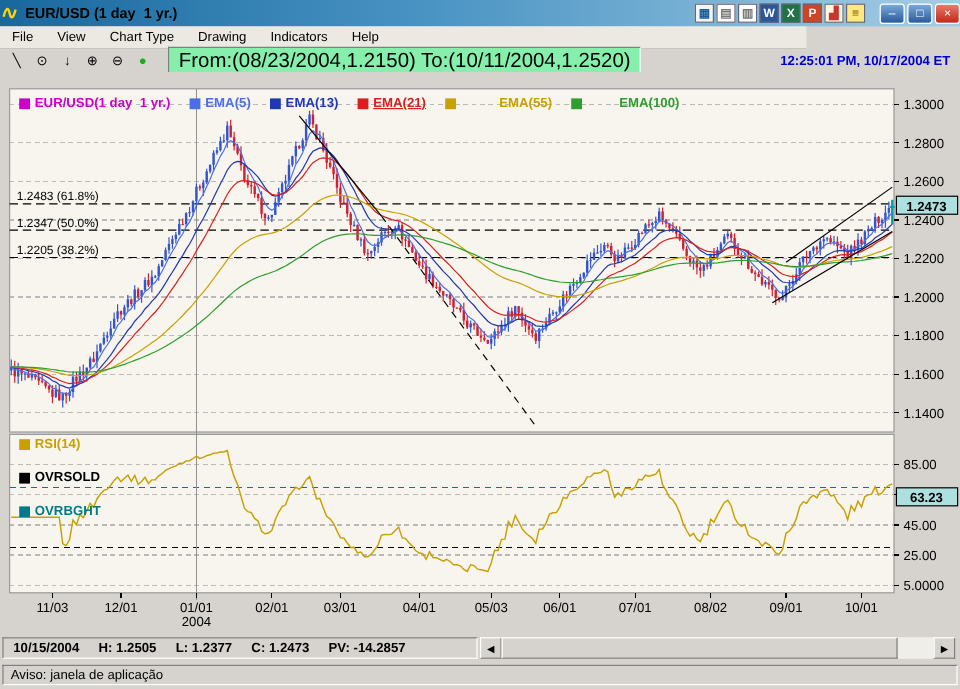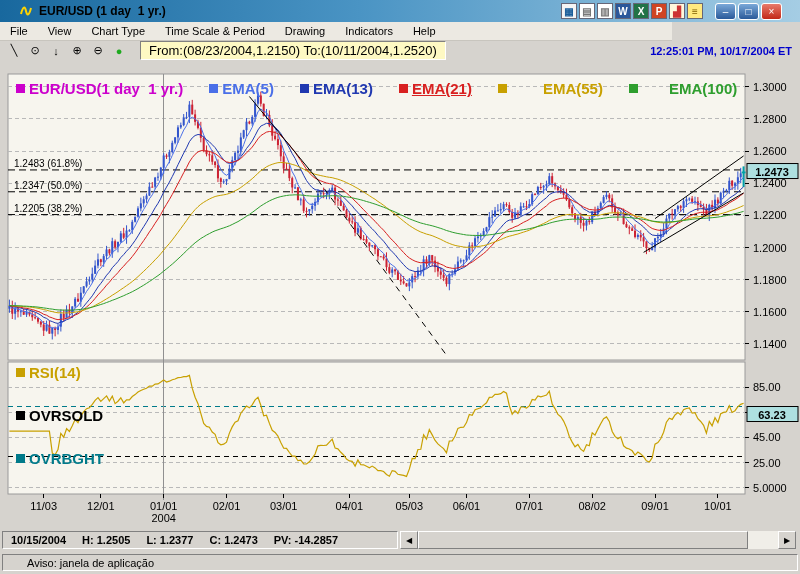--- a/index.html
+++ b/index.html
@@ -1,65 +1,65 @@
 <!DOCTYPE html>
 <html><head>
 <meta charset="utf-8">
 <style>
   *{box-sizing:border-box;margin:0;padding:0;}
   html,body{width:800px;height:574px;}
   body{position:relative;background:#d6d3ce;font-family:"Liberation Sans",sans-serif;overflow:hidden;}
 
   .titlebar{position:absolute;left:0;top:0;width:800px;height:22px;
     background:linear-gradient(90deg,#18689e 0%,#4a94c4 45%,#a5cde4 100%);
-    display:flex;align-items:center;padding:2px 18px;}
+    display:flex;align-items:center;padding:2px 0;}
   .app-icon{width:16px;height:16px;display:flex;align-items:center;justify-content:center;}
   .title{font-weight:bold;font-size:12px;color:#000;margin-left:5px;white-space:pre;}
   .tray{margin-left:auto;display:flex;gap:2px;align-items:center;margin-right:12px;}
   .ticon{width:16px;height:16px;font-size:10px;font-weight:bold;display:flex;align-items:center;justify-content:center;border:1px solid #667;cursor:default;}
   .win-btns{display:flex;gap:2px;align-items:center;}
   .win-btn{width:21px;height:17px;font-size:10px;color:#fff;border:1px solid #fff;border-radius:3px;
     background:linear-gradient(#7aa8d8,#2a5a9a);display:flex;align-items:center;justify-content:center;}
   .win-btn.close{background:linear-gradient(#e87a6a,#c22818);}
 
   .menubar{position:absolute;top:22px;left:0;width:672px;height:19px;background:#ece9e2;
     border-bottom:1px solid #c8c5be;display:flex;align-items:center;font-size:11px;color:#000;}
   .menu-item{padding:2px 10px;white-space:pre;}
 
   .toolbar{position:absolute;top:41px;left:0;width:800px;height:19px;background:#d6d3ce;
     display:flex;align-items:center;font-size:11px;}
   #tools{display:flex;gap:3px;margin-left:5px;}
   .tool{width:18px;height:16px;display:flex;align-items:center;justify-content:center;font-size:11px;}
   .readout{margin-left:12px;border:1px solid;border-color:#808080 #fff #fff #808080;
-    padding:1px 8px;font-size:13px;background:#fef9c3;white-space:pre;}
+    padding:1px 8px;font-size:17px;background:#86efac;white-space:pre;}
   .clock{margin-left:auto;margin-right:8px;color:#0000cc;font-weight:bold;font-size:11px;white-space:pre;}
 
   .chart-area{position:absolute;top:60px;left:0;width:800px;height:468px;background:#d6d3ce;}
   #chart{position:absolute;left:0;top:0;}
   svg text{font-family:"Liberation Sans",sans-serif;fill:#000;}
 
-  .legend{position:absolute;display:flex;gap:26px;font-size:15px;}
+  .legend{position:absolute;display:flex;gap:16px;font-size:11px;}
   #legend-main{left:16px;top:20px;}
   #legend-rsi{left:16px;top:304px;flex-direction:column;}
   .leg-item{display:flex;align-items:center;gap:4px;font-weight:bold;white-space:pre;}
   .leg-sq{width:9px;height:9px;display:inline-block;}
 
   .statusbar{position:absolute;top:528px;left:0;width:656px;height:24px;background:#d6d3ce;}
   .status-panel{position:absolute;left:2px;top:3px;width:396px;height:18px;border:1px solid;
     border-color:#808080 #fff #fff #808080;display:flex;align-items:center;gap:16px;
     padding:0 8px;font-size:11px;font-weight:bold;background:#d6d3ce;white-space:nowrap;}
   .scrollbar{position:absolute;left:400px;top:3px;width:396px;height:18px;background:#f0eee8;display:flex;}
   .sb-btn{width:18px;height:18px;background:#d6d3ce;border:1px solid;border-color:#fff #808080 #808080 #fff;
     font-size:8px;display:flex;align-items:center;justify-content:center;}
   .sb-thumb{height:18px;width:330px;background:#d6d3ce;border:1px solid;border-color:#fff #808080 #808080 #fff;}
   .sb-track{flex:1;}
 
   .hintbar{position:absolute;top:552px;left:0;width:800px;height:22px;background:#d6d3ce;padding:2px;}
   .hint-inner{height:17px;border:1px solid;border-color:#808080 #fff #fff #808080;
-    font-size:11px;display:flex;align-items:center;padding:0 24px;white-space:pre;}
+    font-size:11px;display:flex;align-items:center;padding:0 6px;white-space:pre;}
 </style>
 </head>
 <body>
 
 <div class="titlebar">
   <span class="app-icon">
     <svg width="14" height="14">
         <path d="M2 10 C4 2,6 2,7 7 C8 12,10 12,12 4" stroke="#ffd400" fill="none" stroke-width="2"></path>
       </svg>
   </span>
@@ -78,21 +78,20 @@
     <span class="win-btn">–</span>
     <span class="win-btn">□</span>
     <span class="win-btn close">×</span>
   </div>
 </div>
 
 <div class="menubar" id="menubar">
     <span class="menu-item">File</span>
     <span class="menu-item">View</span>
     <span class="menu-item">Chart Type</span>
-    <span class="menu-item">Time Scale &amp; Period</span>
     <span class="menu-item">Drawing</span>
     <span class="menu-item">Indicators</span>
     <span class="menu-item">Help</span>
   </div>
 
 <div class="toolbar">
   <div id="tools">
       <span class="tool" style="color: rgb(0, 0, 0);">╲</span>
       <span class="tool" style="color: rgb(0, 0, 0);">⊙</span>
       <span class="tool" style="color: rgb(0, 0, 0);">↓</span>

